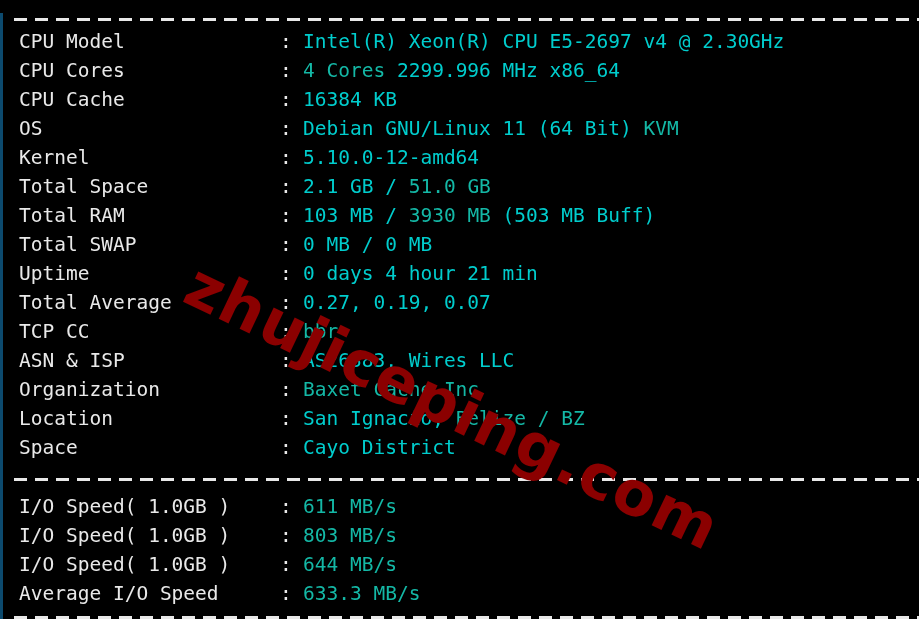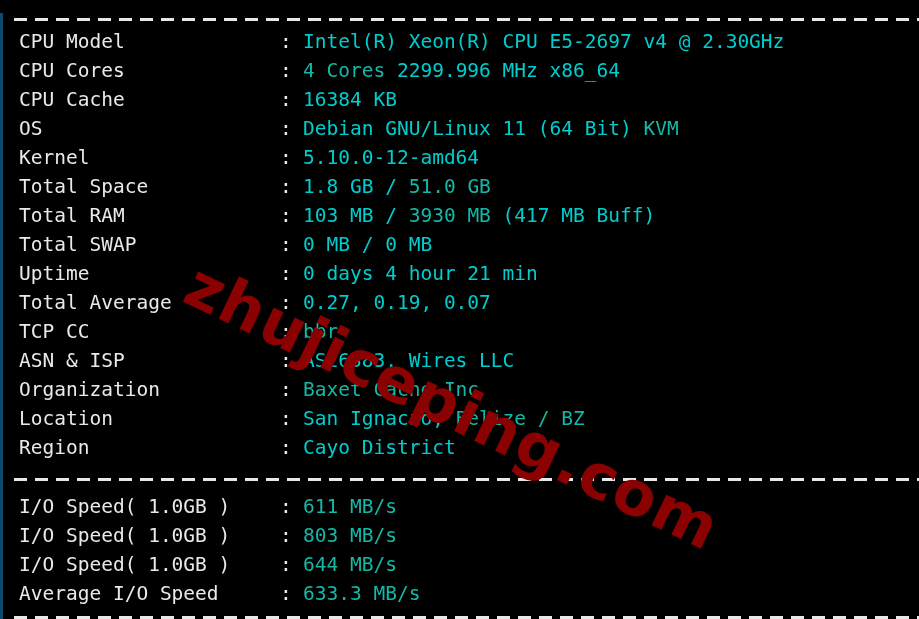--- a/index.html
+++ b/index.html
@@ -104,30 +104,30 @@
   <div class="sep" id="sep-top">
       <i></i>
     </div>
 
   <div class="rows" id="system-rows">
       <div class="row"><span class="label">CPU Model</span><span class="colon">:</span><span class="value"><span class="c">Intel(R) Xeon(R) CPU E5-2697 v4 @ 2.30GHz</span></span></div>
       <div class="row"><span class="label">CPU Cores</span><span class="colon">:</span><span class="value"><span class="y">4 Cores</span><span class="c"> 2299.996 MHz x86_64</span></span></div>
       <div class="row"><span class="label">CPU Cache</span><span class="colon">:</span><span class="value"><span class="c">16384 KB</span></span></div>
       <div class="row"><span class="label">OS</span><span class="colon">:</span><span class="value"><span class="c">Debian GNU/Linux 11 (64 Bit)</span><span class="y"> KVM</span></span></div>
       <div class="row"><span class="label">Kernel</span><span class="colon">:</span><span class="value"><span class="c">5.10.0-12-amd64</span></span></div>
-      <div class="row"><span class="label">Total Space</span><span class="colon">:</span><span class="value"><span class="c">1.8 GB </span><span class="c">/</span><span class="y"> 51.0 GB</span></span></div>
-      <div class="row"><span class="label">Total RAM</span><span class="colon">:</span><span class="value"><span class="c">103 MB </span><span class="c">/</span><span class="y"> 3930 MB</span><span class="c"> (417 MB Buff)</span></span></div>
+      <div class="row"><span class="label">Total Space</span><span class="colon">:</span><span class="value"><span class="c">2.1 GB </span><span class="c">/</span><span class="y"> 51.0 GB</span></span></div>
+      <div class="row"><span class="label">Total RAM</span><span class="colon">:</span><span class="value"><span class="c">103 MB </span><span class="c">/</span><span class="y"> 3930 MB</span><span class="c"> (503 MB Buff)</span></span></div>
       <div class="row"><span class="label">Total SWAP</span><span class="colon">:</span><span class="value"><span class="c">0 MB / 0 MB</span></span></div>
       <div class="row"><span class="label">Uptime</span><span class="colon">:</span><span class="value"><span class="c">0 days 4 hour 21 min</span></span></div>
       <div class="row"><span class="label">Total Average</span><span class="colon">:</span><span class="value"><span class="c">0.27, 0.19, 0.07</span></span></div>
       <div class="row"><span class="label">TCP CC</span><span class="colon">:</span><span class="value"><span class="y">bbr</span></span></div>
       <div class="row"><span class="label">ASN &amp; ISP</span><span class="colon">:</span><span class="value"><span class="c">AS26383, Wires LLC</span></span></div>
       <div class="row"><span class="label">Organization</span><span class="colon">:</span><span class="value"><span class="y">Baxet Cache Inc</span></span></div>
       <div class="row"><span class="label">Location</span><span class="colon">:</span><span class="value"><span class="c">San Ignacio,</span><span class="y"> Belize / BZ</span></span></div>
-      <div class="row"><span class="label">Region</span><span class="colon">:</span><span class="value"><span class="c">Cayo District</span></span></div>
+      <div class="row"><span class="label">Space</span><span class="colon">:</span><span class="value"><span class="c">Cayo District</span></span></div>
     </div>
 
   <div class="sep" id="sep-mid">
       <i></i>
     </div>
 
   <div class="rows io" id="io-rows">
       <div class="row"><span class="label">I/O Speed( 1.0GB )</span><span class="colon">:</span><span class="value"><span class="y">611 MB/s</span></span></div>
       <div class="row"><span class="label">I/O Speed( 1.0GB )</span><span class="colon">:</span><span class="value"><span class="y">803 MB/s</span></span></div>
       <div class="row"><span class="label">I/O Speed( 1.0GB )</span><span class="colon">:</span><span class="value"><span class="y">644 MB/s</span></span></div>

